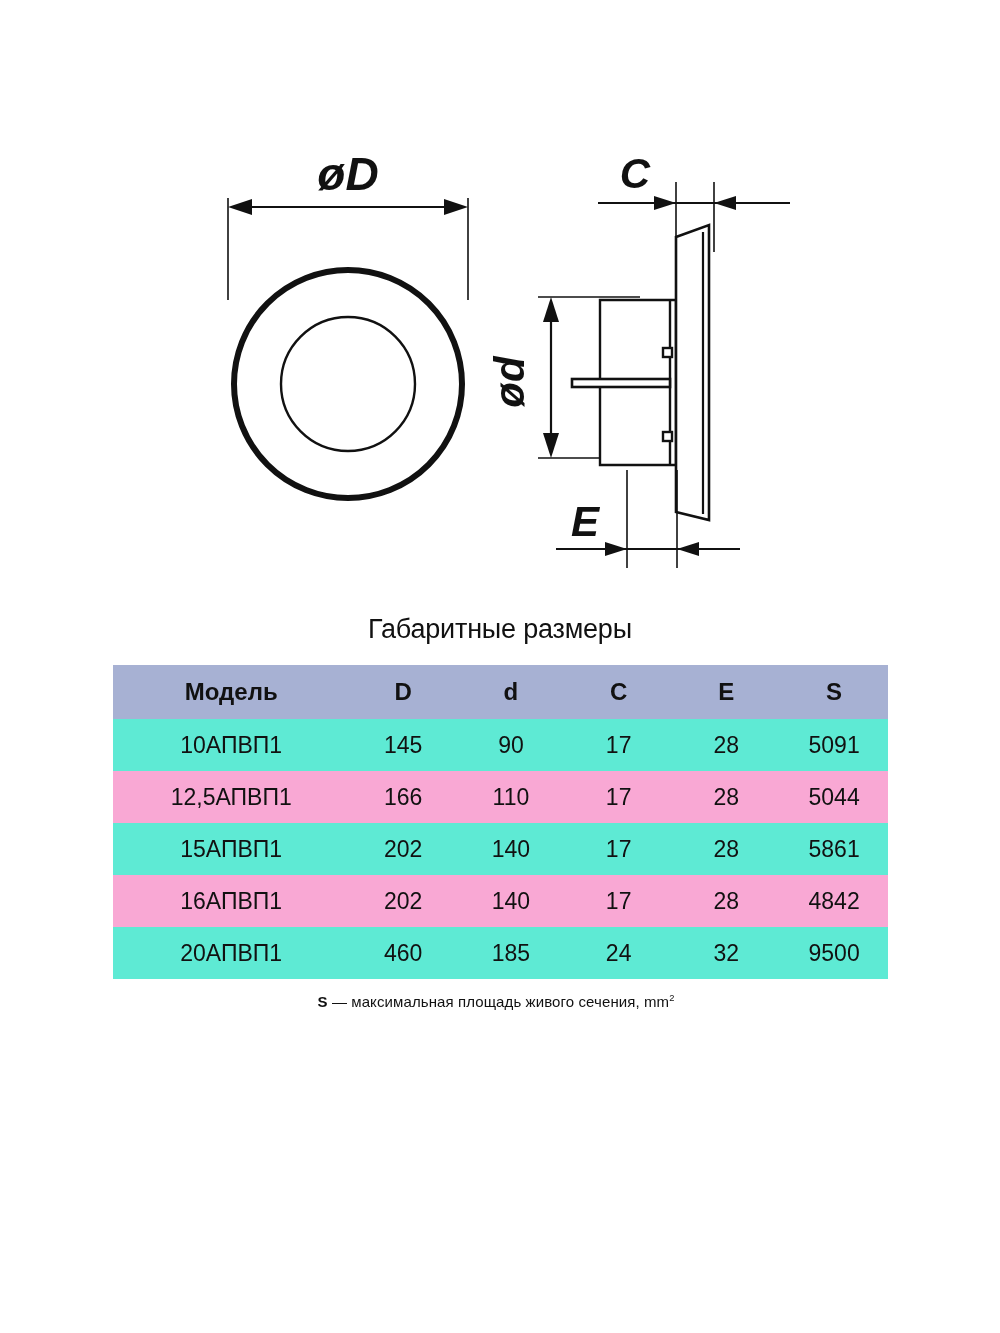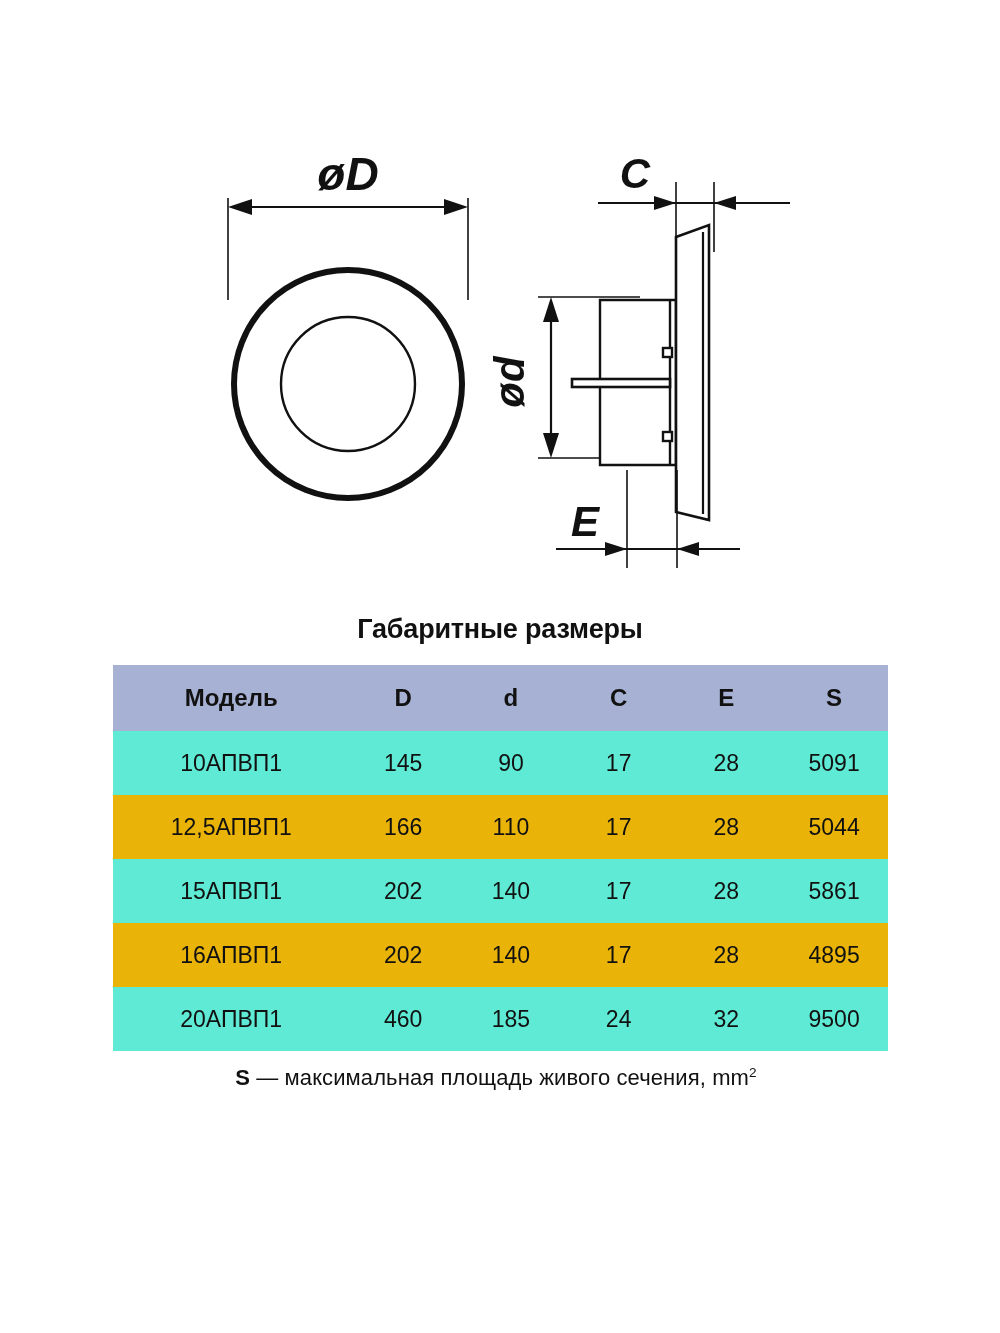--- a/index.html
+++ b/index.html
@@ -35,62 +35,62 @@
   #table-block {
     position: absolute;
     left: 0;
     top: 600px;
     width: 1000px;
   }
 
   .section-title {
     text-align: center;
     font-size: 27px;
-    font-weight: bold;
+    font-weight: normal;
     letter-spacing: -0.2px;
     color: #111111;
     margin: 14px 0 0 0;
     padding: 0;
   }
 
   table.dims {
     border-collapse: collapse;
     margin: 20px 0 0 113px;
     width: 775px;
     table-layout: fixed;
   }
   table.dims th,
   table.dims td {
     border: none;
     text-align: center;
     vertical-align: middle;
     font-size: 23px;
     color: #111111;
     height: 52px;
-    padding: 6px;
+    padding: 0;
   }
   table.dims thead th {
     background: #a7b1d3;
     font-weight: bold;
     font-size: 24px;
     height: 54px;
   }
   table.dims tbody tr.band td {
     background: #5eead4;
   }
   table.dims tbody tr.plain td {
-    background: #eab308;
+    background: #f9a8d4;
   }
   table.dims col.c-model { width: 30.5%; }
   table.dims col.c-num   { width: 13.9%; }
 
   .footnote {
     margin: 14px 8px 0 0;
     text-align: center;
-    font-size: 22px;
+    font-size: 15px;
     color: #111111;
     letter-spacing: 0.1px;
   }
   .footnote sup {
     font-size: 0.62em;
     vertical-align: super;
   }
   .footnote .s-letter { font-weight: bold; }
 </style>
 </head>
@@ -213,21 +213,21 @@
         <td>17</td>
         <td>28</td>
         <td>5861</td>
       </tr>
       <tr class="plain">
         <td>16АПВП1</td>
         <td>202</td>
         <td>140</td>
         <td>17</td>
         <td>28</td>
-        <td>4895</td>
+        <td>4842</td>
       </tr>
       <tr class="band">
         <td>20АПВП1</td>
         <td>460</td>
         <td>185</td>
         <td>24</td>
         <td>32</td>
         <td>9500</td>
       </tr>
     </tbody>

